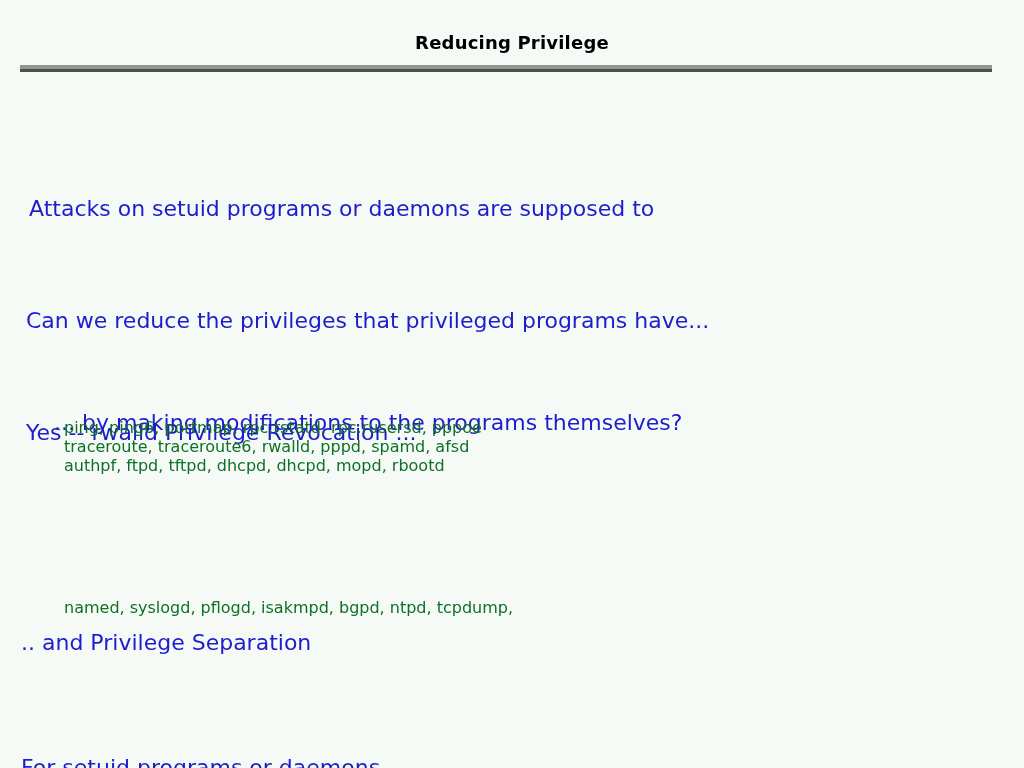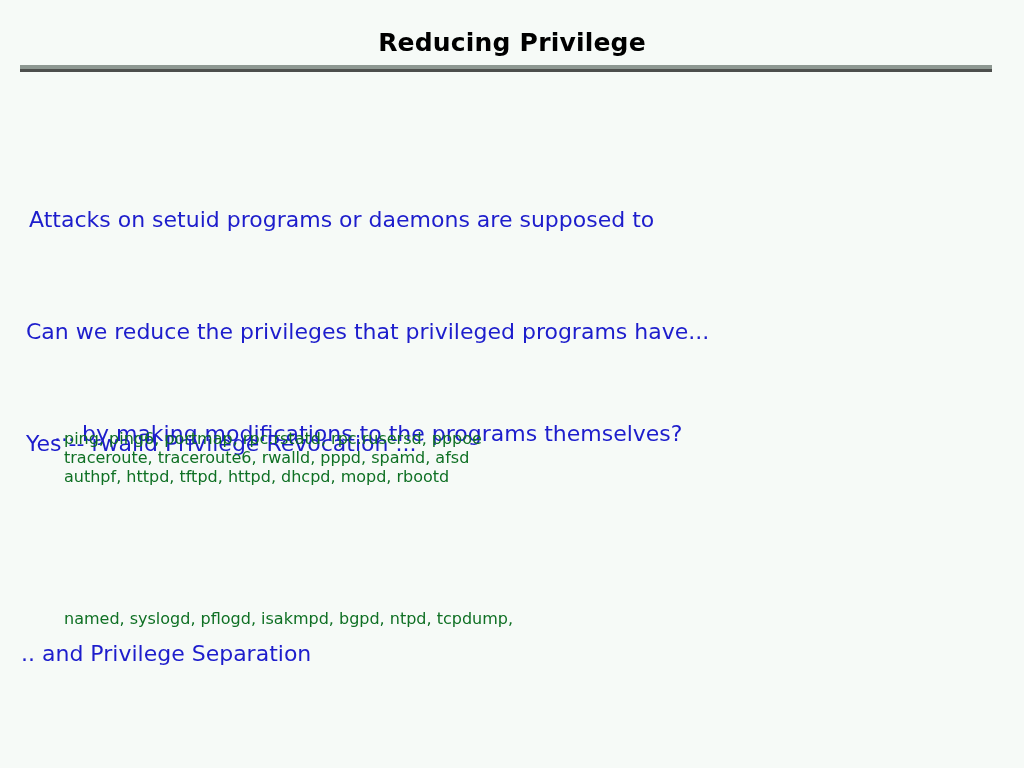--- a/index.html
+++ b/index.html
@@ -24,21 +24,21 @@
   }
 
   
   .slide-title {
     position: absolute;
     top: 28px;
     left: 0;
     width: 1024px;
     text-align: center;
     font-family: "DejaVu Sans", sans-serif;
-    font-size: 25px;
+    font-size: 18px;
     font-weight: bold;
     color: #000000;
     letter-spacing: 0.2px;
     line-height: 30px;
     white-space: nowrap;
   }
 
   
   .title-rule {
     position: absolute;
@@ -64,21 +64,20 @@
     background: #4d4f4d;
   }
 
   
   .body-area {
     position: absolute;
     top: 0;
     left: 0;
     width: 1024px;
     height: 540px;
-    margin-top: 11px;
   }
 
   .blue-block {
     position: absolute;
     color: #1d1dcc;
     font-family: "DejaVu Sans", sans-serif;
     font-size: 22px;
     line-height: 34px;
     font-weight: normal;
     white-space: pre-wrap;
@@ -137,21 +136,21 @@
       <span class="blue-line indent">... by making modifications to the programs themselves?</span>
     </div>
 
     <div class="blue-block" id="block-yes">
       <span class="blue-line">Yes -- rwalld Privilege Revocation ...</span>
     </div>
 
     <div class="green-block" id="list-revocation">
       <span class="green-line">ping, ping6, portmap, rpc.rstatd, rpc.rusersd, pppoe</span>
       <span class="green-line">traceroute, traceroute6, rwalld, pppd, spamd, afsd</span>
-      <span class="green-line">authpf, httpd, tftpd, httpd, dhcpd, mopd, rbootd</span>
+      <span class="green-line">authpf, ftpd, tftpd, dhcpd, dhcpd, mopd, rbootd</span>
     </div>
 
     <div class="blue-block" id="block-separation">
       <span class="blue-line">.. and Privilege Separation</span>
     </div>
 
     <div class="green-block" id="list-separation">
       <span class="green-line">named, syslogd, pflogd, isakmpd, bgpd, ntpd, tcpdump,</span>
     </div>
 

